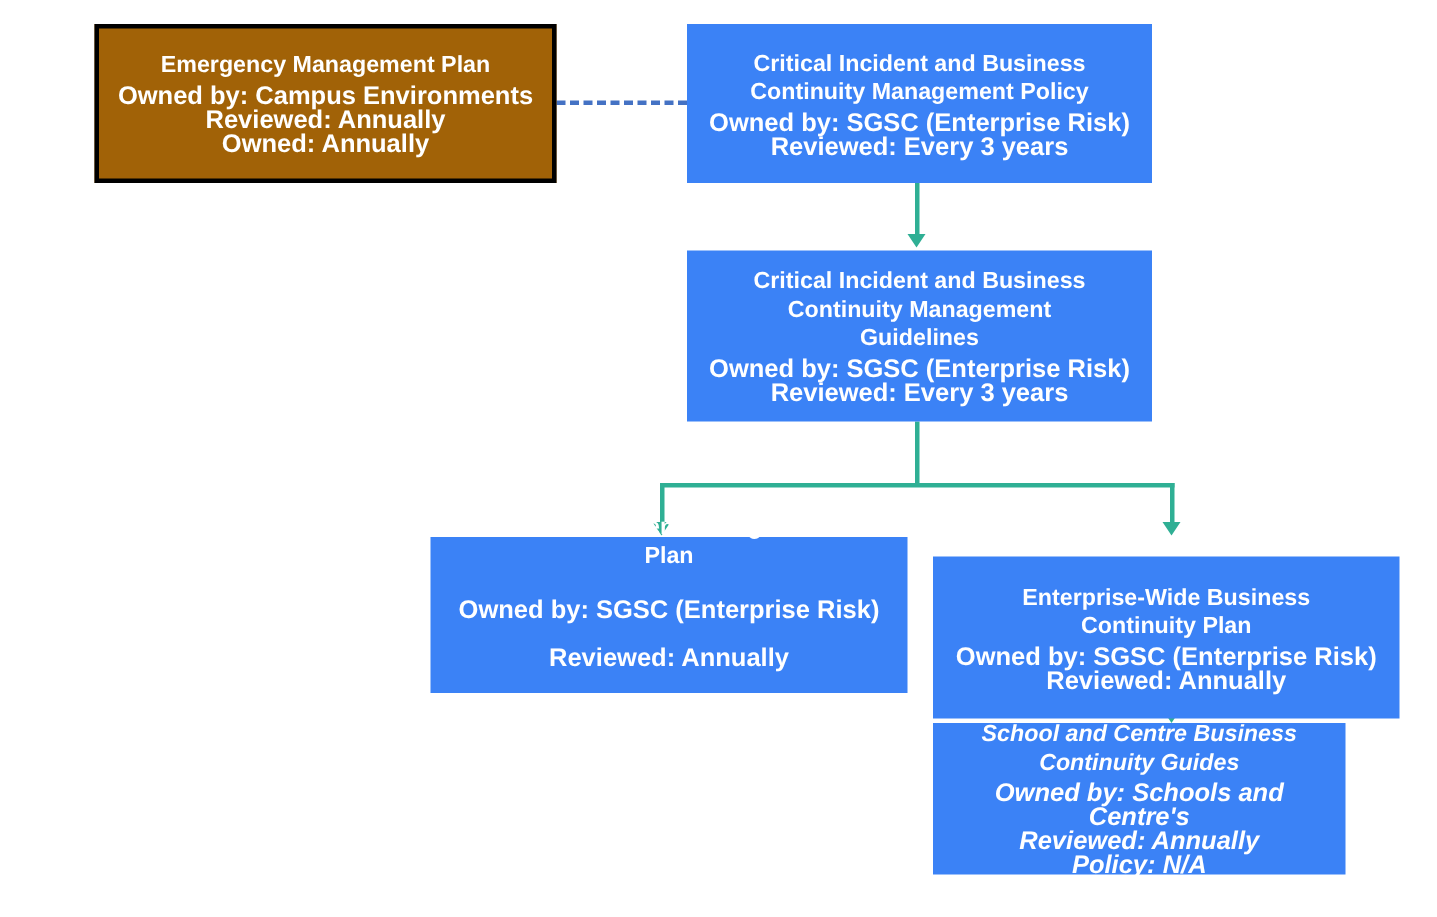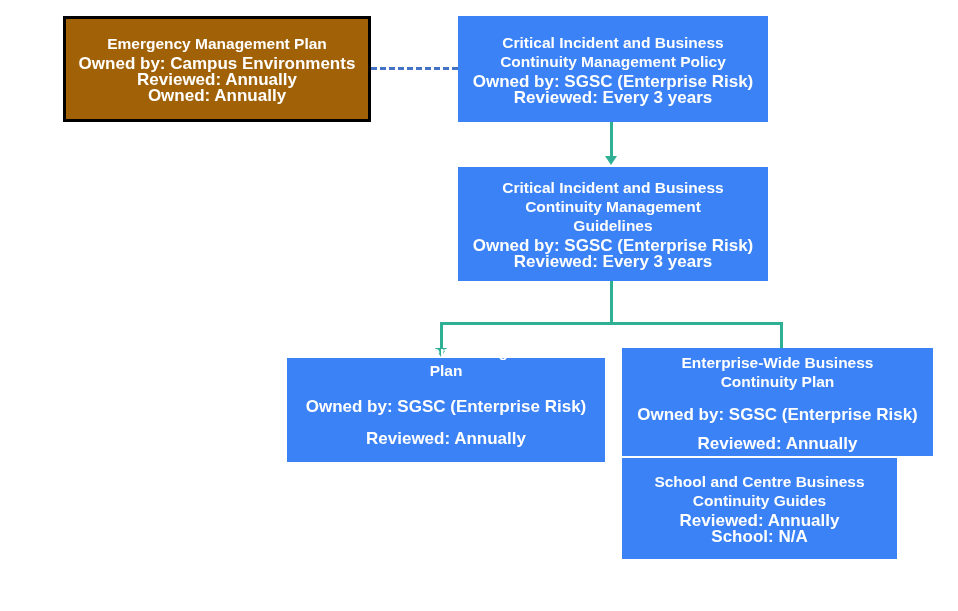--- a/index.html
+++ b/index.html
@@ -65,22 +65,22 @@
     position: absolute;
     height: 0;
     border-top: 3px dashed #4472C4;
   }
 
   
   #node-emergency   { left: 63px;  top: 16px;  width: 308px; height: 106px; }
   #node-policy      { left: 458px; top: 16px;  width: 310px; height: 106px; }
   #node-guidelines  { left: 458px; top: 167px; width: 310px; height: 114px; }
   #node-cimp        { left: 287px; top: 358px; width: 318px; height: 104px; gap: 16px; }
-  #node-ewbcp       { left: 622px; top: 348px; width: 311px; height: 108px; gap: 13px; }
-  #node-school      { left: 622px; top: 458px; width: 275px; height: 101px; }
+  #node-ewbcp       { left: 622px; top: 371px; width: 311px; height: 108px; }
+  #node-school      { left: 622px; top: 482px; width: 275px; height: 101px; font-style: italic; }
 
   
   #conn-dashed          { left: 371px; top: 67px;  width: 87px; }
   #conn-policy-stem     { left: 610px; top: 122px; height: 35px; }
   #conn-policy-head     { left: 605px; top: 156px; }
   #conn-guidelines-stem { left: 610px; top: 281px; height: 42px; }
   #conn-rail            { left: 440px; top: 322px; width: 343px; }
   #conn-left-drop       { left: 440px; top: 322px; height: 27px; }
   #conn-left-head       { left: 435px; top: 348px; }
   #conn-right-drop      { left: 780px; top: 322px; height: 27px; }
@@ -143,17 +143,18 @@
   <div class="node teal" id="node-ewbcp">
     <div class="node-title">Enterprise-Wide Business
 Continuity Plan</div>
     <div class="node-line">Owned by: SGSC (Enterprise Risk)</div>
     <div class="node-line">Reviewed: Annually</div>
   </div>
 
   <div class="node teal" id="node-school">
     <div class="node-title">School and Centre Business
 Continuity Guides</div>
+    <div class="node-line">Owned by:  Schools and Centre's</div>
     <div class="node-line">Reviewed: Annually</div>
-    <div class="node-line">School: N/A</div>
+    <div class="node-line">Policy: N/A</div>
   </div>
 
 </div>
 
 </body></html>

